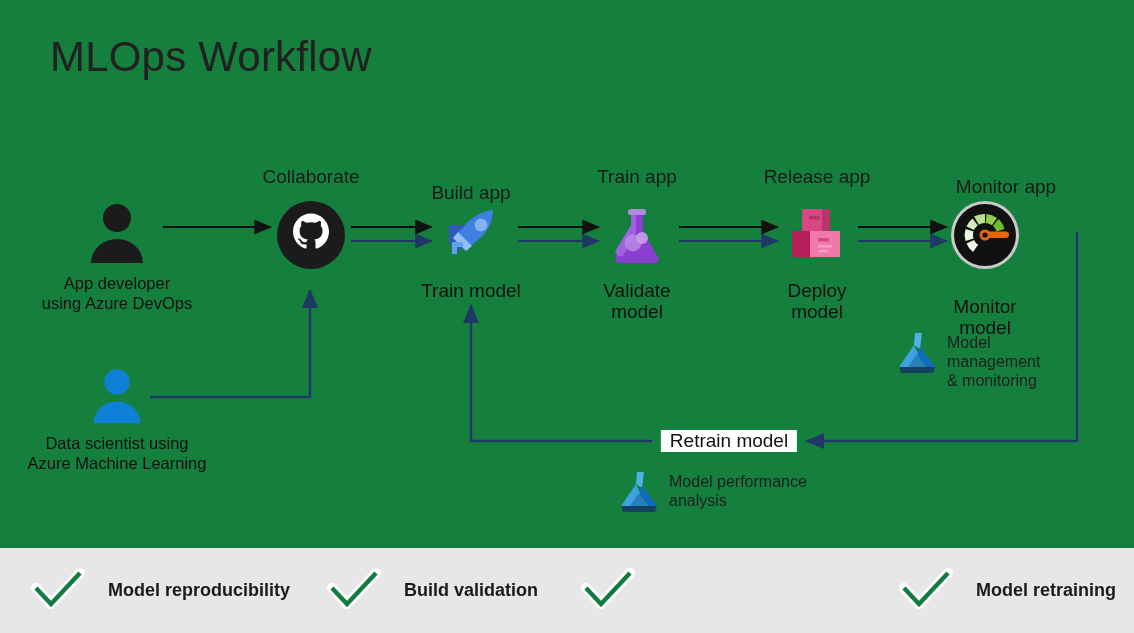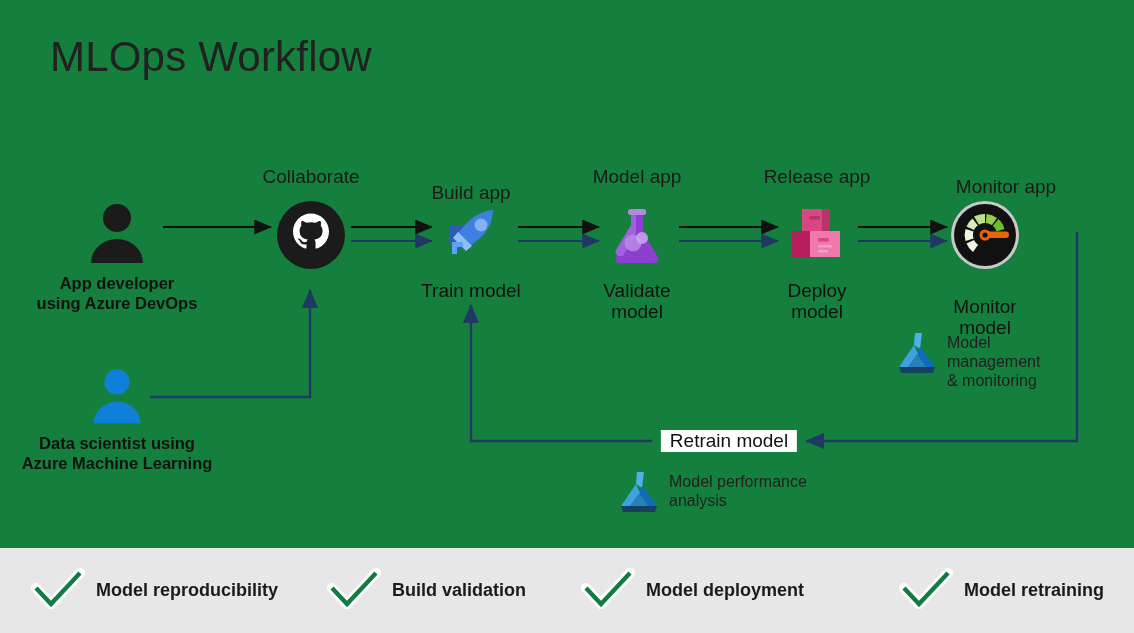--- a/index.html
+++ b/index.html
@@ -23,21 +23,21 @@
     position: absolute; font-size: 19px; font-weight: 400;
     color: #1a1a1a; text-align: center; white-space: nowrap;
     transform: translateX(-50%);
   }
   .botlabel {
     position: absolute; font-size: 19px; font-weight: 400;
     color: #111111; text-align: center; line-height: 21px;
     transform: translateX(-50%);
   }
   .persona {
-    position: absolute; font-size: 16.5px; font-weight: 700;
+    position: absolute; font-size: 16.5px; font-weight: 400;
     color: #111111; text-align: center; line-height: 20px;
     transform: translateX(-50%);
   }
 
   
   .icon-node { position: absolute; transform: translate(-50%, -50%); }
 
   
   .aml-group { position: absolute; display: flex; align-items: flex-start; gap: 9px; }
   .aml-caption {
@@ -51,21 +51,21 @@
     white-space: nowrap; background: #fff; padding: 0 9px;
     transform: translate(-50%, -50%);
   }
 
   
   #band {
     position: absolute; left: 0; bottom: 0; width: 1134px; height: 85px;
     background: #e7e7e7;
   }
   .check-item {
-    position: absolute; display: flex; align-items: center; gap: 12px;
+    position: absolute; display: flex; align-items: center; gap: 24px;
     top: 20px;
   }
   .check-label { font-size: 18px; font-weight: 700; color: #1a1a1a; white-space: nowrap; }
 
   svg { display: block; overflow: visible; }
   #wires { position: absolute; left: 0; top: 0; width: 1134px; height: 633px; pointer-events: none; }
 </style>
 </head>
 <body>
 
@@ -141,21 +141,21 @@
       <path d="M57 10 c-10 1 -20 6 -27 14 l-11 12 12 13 13 -11 c8 -7 13 -17 13 -28 z" fill="#3f7fe0"></path>
       <circle cx="45" cy="25" r="6.5" fill="#84b1ef"></circle>
       <path d="M22 32 l14 14 -6 5 -13 -13 z" fill="#8fc0f5"></path>
       <path d="M16 42 h11 v5 h-6 v7 h-5 z" fill="#5fa3ef"></path>
     </svg>
   </div>
   <div class="botlabel" style="left:471px; top:280px; width:200px;">
     <span style="white-space:pre-line;">Train model</span>
   </div>
 
-  <div class="toplabel" style="left:637px; top:166px;">Model app</div>
+  <div class="toplabel" style="left:637px; top:166px;">Train app</div>
   <div class="icon-node" style="left:637px; top:235px;">
     <svg width="70" height="70" viewBox="0 0 70 70">
       <rect x="26" y="9" width="18" height="6" rx="2.5" fill="#b18adc"></rect>
       <path d="M29 15 h12 v17 l15 25 a4 4 0 0 1 -3.4 6 H17.4 a4 4 0 0 1 -3.4 -6 l15 -25 z" fill="#8a3fd1"></path>
       <path d="M29 15 h5 v18 l-13 23 h-4 a4 4 0 0 1 -3 -6 l15 -25 z" fill="#a260e0"></path>
       <circle cx="31" cy="43" r="8.5" fill="#b98ae6" opacity="0.85"></circle>
       <circle cx="40" cy="38" r="6" fill="#c9a5ee" opacity="0.85"></circle>
     </svg>
   </div>
   <div class="botlabel" style="left:637px; top:280px; width:200px;">
@@ -258,21 +258,20 @@
       <span class="check-label">Build validation</span>
     </div>
 
     <div class="check-item" style="left:582px;">
       <span>
         <svg width="52" height="44" viewBox="0 0 52 44">
           <path d="M4 20 L19 36 L48 5" fill="none" stroke="#ffffff" stroke-width="10" stroke-linecap="round" stroke-linejoin="round"></path>
           <path d="M4 20 L19 36 L48 5" fill="none" stroke="#107c41" stroke-width="4.4" stroke-linecap="butt" stroke-linejoin="miter"></path>
         </svg>
       </span>
-      <span class="check-label">Model deployment</span>
     </div>
 
     <div class="check-item" style="left:900px;">
       <span>
         <svg width="52" height="44" viewBox="0 0 52 44">
           <path d="M4 20 L19 36 L48 5" fill="none" stroke="#ffffff" stroke-width="10" stroke-linecap="round" stroke-linejoin="round"></path>
           <path d="M4 20 L19 36 L48 5" fill="none" stroke="#107c41" stroke-width="4.4" stroke-linecap="butt" stroke-linejoin="miter"></path>
         </svg>
       </span>
       <span class="check-label">Model retraining</span>

